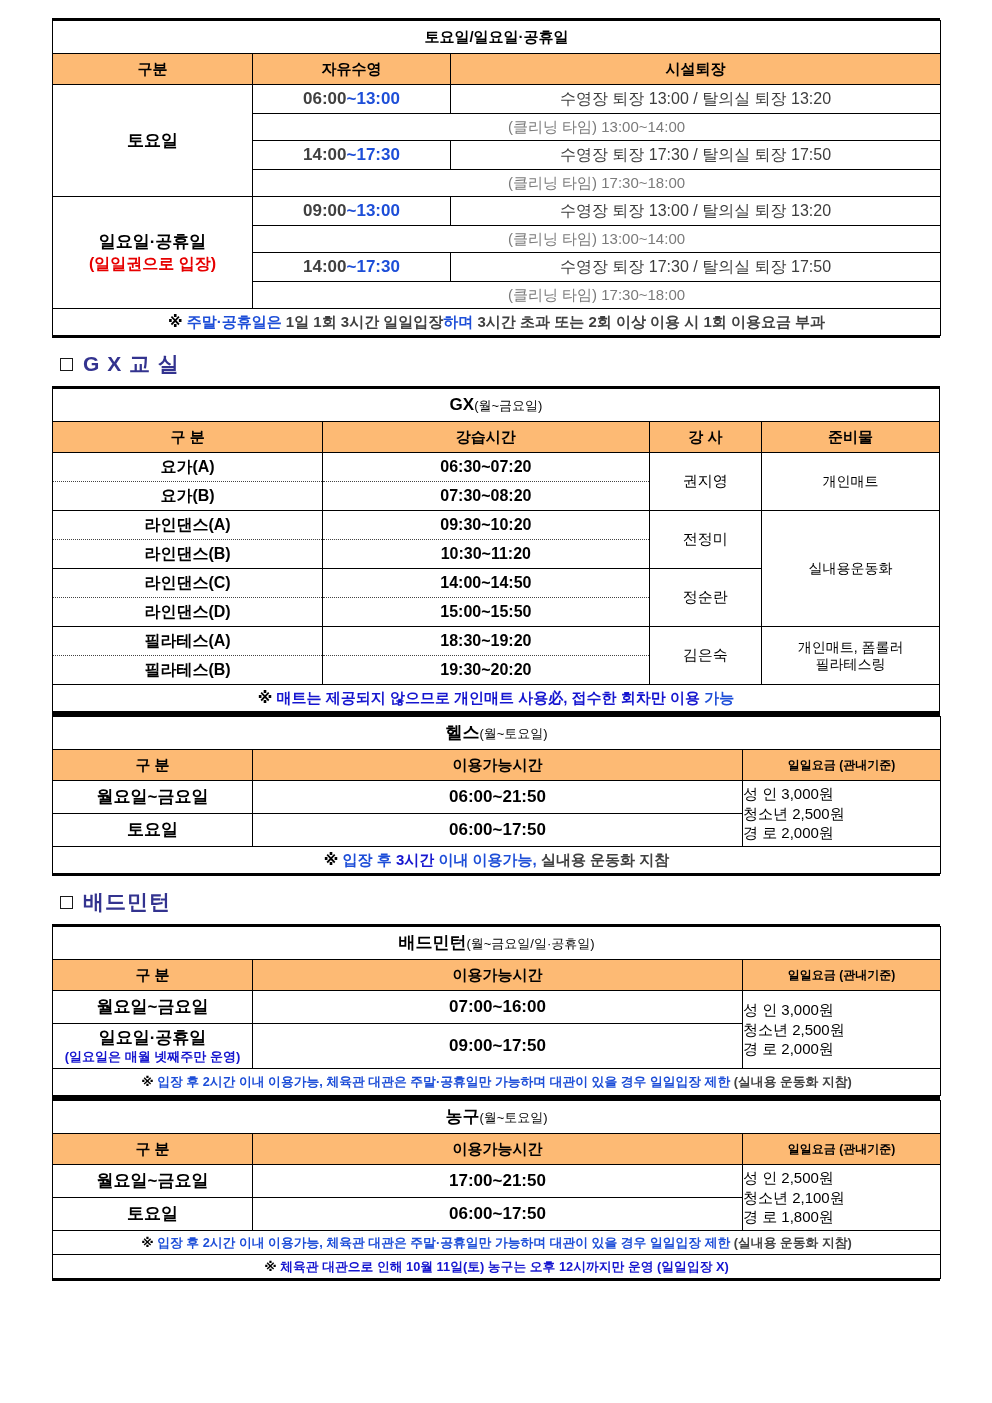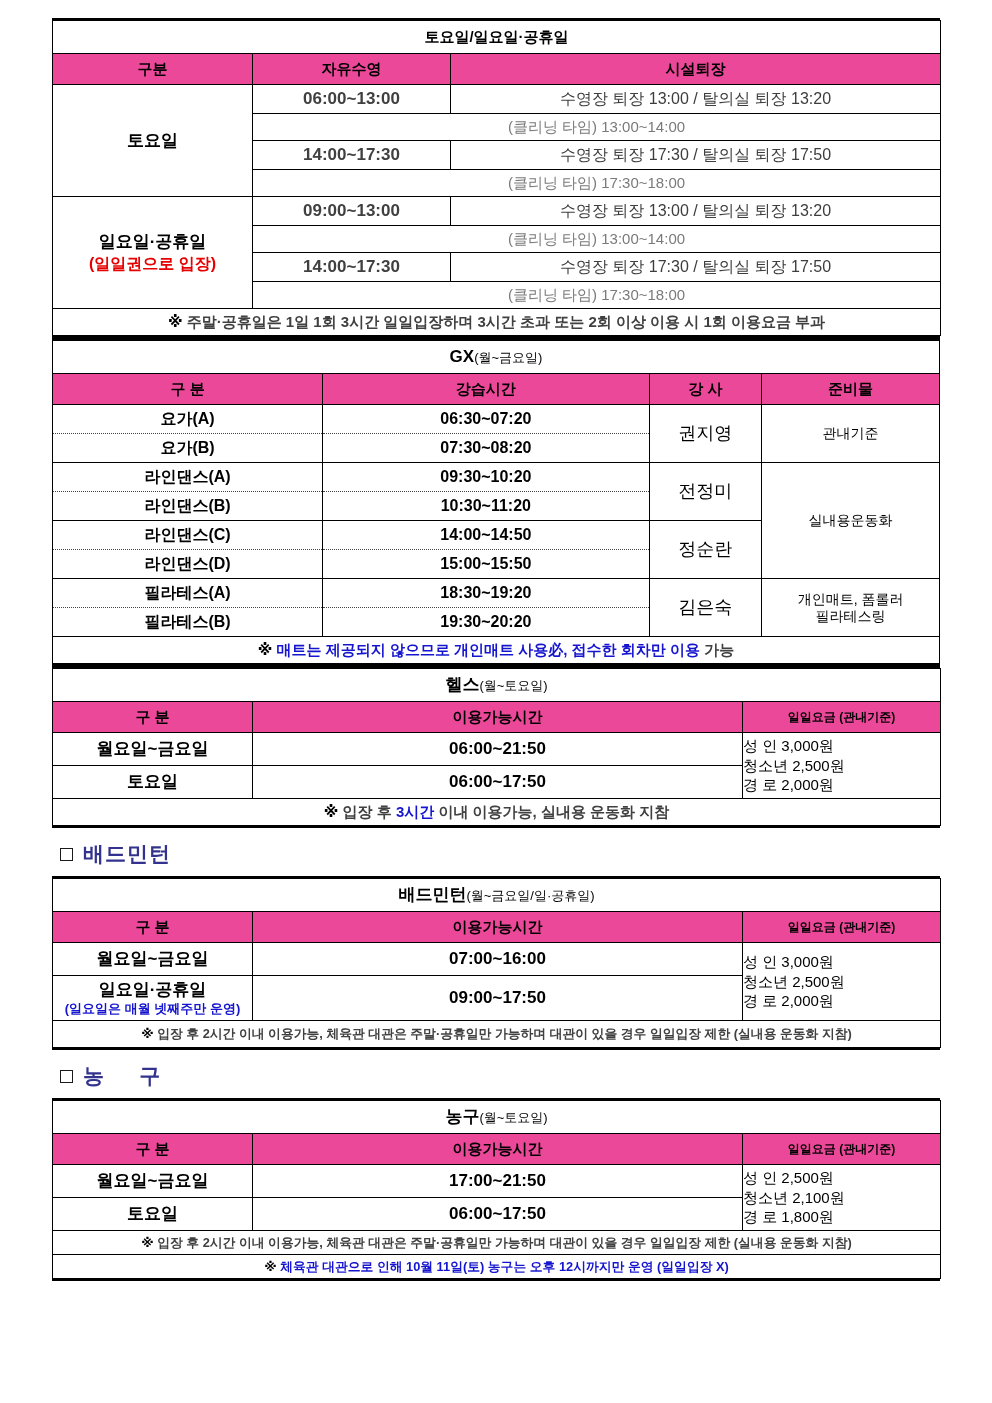--- a/index.html
+++ b/index.html
@@ -68,39 +68,39 @@
     border-right: 0;
     border-top: 0;
     border-bottom: 2px solid #000;
     height: 32px;
     font-size: 16px;
     font-weight: bold;
   }
   .cap-row .cap-main { font-size: 17px; font-weight: bold; }
   .cap-row .cap-sub { font-size: 13px; font-weight: normal; }
   .hdr td {
-    background: #ec4899;
+    background: #fdba74;
     font-weight: bold;
     font-size: 17px;
     height: 30px;
   }
   .note-row td {
     border: 0;
     border-top: 1px solid #000;
     text-align: left;
     font-size: 13.5px;
     font-weight: bold;
     height: 26px;
     padding-left: 8px;
     white-space: nowrap;
   }
   .note-row td.nb { border-top: 0; }
   .red { color: #404040; }
   .blue { color: #1515cf; }
-  .blk { color: #404040; }
+  .blk { color: #1d4ed8; }
 
   
   .t1 .c1 { width: 200px; }
   .t1 .c2 { width: 198px; }
   .t1 .c3 { width: 490px; }
   .t1 td.daycell { font-size: 17px; font-weight: bold; }
   .t1 td.timecell { font-size: 17px; font-weight: bold; height: 28px; }
   .t1 td.exitcell { font-size: 16px; color: #3d3d3d; height: 28px; }
   .t1 td.cleancell {
     font-size: 15px; color: #7a7a7a; height: 26px;
@@ -110,21 +110,21 @@
   .dot-b { border-bottom: 1px dotted #444 !important; }
   .sub-red { color: #e60000; font-size: 16px; font-weight: bold; }
 
   
   .tgx .g1 { width: 240px; }
   .tgx .g2 { width: 290px; }
   .tgx .g3 { width: 100px; }
   .tgx .g4 { width: 158px; }
   .tgx td.gname { font-size: 16px; font-weight: bold; height: 28px; }
   .tgx td.gtime { font-size: 16px; font-weight: bold; }
-  .tgx td.ginst { font-size: 18px; }
+  .tgx td.ginst { font-size: 15px; }
   .tgx td.gprep { font-size: 14px; line-height: 1.2; }
 
   
   .t3 .f1 { width: 200px; }
   .t3 .f2 { width: 490px; }
   .t3 .f3 { width: 198px; }
   .t3 td.fday { font-size: 17px; font-weight: bold; height: 32px; }
   .t3 td.ftime { font-size: 17px; font-weight: bold; }
   .t3 td.ffee {
     font-size: 15px; text-align: left; padding-right: 9px; line-height: 1.3;
@@ -189,20 +189,24 @@
           <td class="cleancell" colspan="2">(클리닝 타임) 17:30~18:00</td>
         </tr>
 
         <tr class="note-row">
           <td colspan="3"><span>※ </span><span class="blk">주말·공휴일은 </span><span class="red">1일 1회 3시간 일일입장</span><span class="blk">하며 </span><span class="red">3시간 초과 또는 2회 이상 이용 시 1회 이용요금 부과</span></td>
         </tr>
       </tbody>
     </table>
   </div>
 
+  <div class="section-head">
+    <span class="sq-icon"></span>
+    <span class="section-title">G X 교 실</span>
+  </div>
 
   <div class="tbl-wrap">
     <table class="t tgx">
       <colgroup>
           <col class="g1">
           <col class="g2">
           <col class="g3">
           <col class="g4">
         </colgroup>
       <tbody>
@@ -213,21 +217,21 @@
           <td>구  분</td>
           <td>강습시간</td>
           <td>강 사</td>
           <td>준비물</td>
         </tr>
 
         <tr>
           <td class="gname dot-b">요가(A)</td>
           <td class="gtime dot-b">06:30~07:20</td>
           <td class="ginst" rowspan="2">권지영</td>
-          <td class="gprep" rowspan="2">관내기준</td>
+          <td class="gprep" rowspan="2">개인매트</td>
         </tr>
         <tr>
           <td class="gname dot-t">요가(B)</td>
           <td class="gtime dot-t">07:30~08:20</td>
         </tr>
 
         <tr>
           <td class="gname dot-b">라인댄스(A)</td>
           <td class="gtime dot-b">09:30~10:20</td>
           <td class="ginst" rowspan="2">전정미</td>
@@ -340,24 +344,20 @@
           </td>
           <td class="ftime">09:00~17:50</td>
         </tr>
         <tr class="note-row">
           <td colspan="3" style="font-size:12.8px"><span>※ </span><span class="blk">입장 후 2시간 이내 이용가능, 체육관 대관은 주말·공휴일만 가능하며 대관이 있을 경우 일일입장 제한 </span><span class="red">(실내용 운동화 지참)</span></td>
         </tr>
       </tbody>
     </table>
   </div>
 
-  <div class="section-head">
-    <span class="sq-icon"></span>
-    <span class="section-title">농     구</span>
-  </div>
 
   <div class="tbl-wrap">
     <table class="t t3">
       <colgroup>
           <col class="f1">
           <col class="f2">
           <col class="f3">
         </colgroup>
       <tbody>
         <tr class="cap-row">

